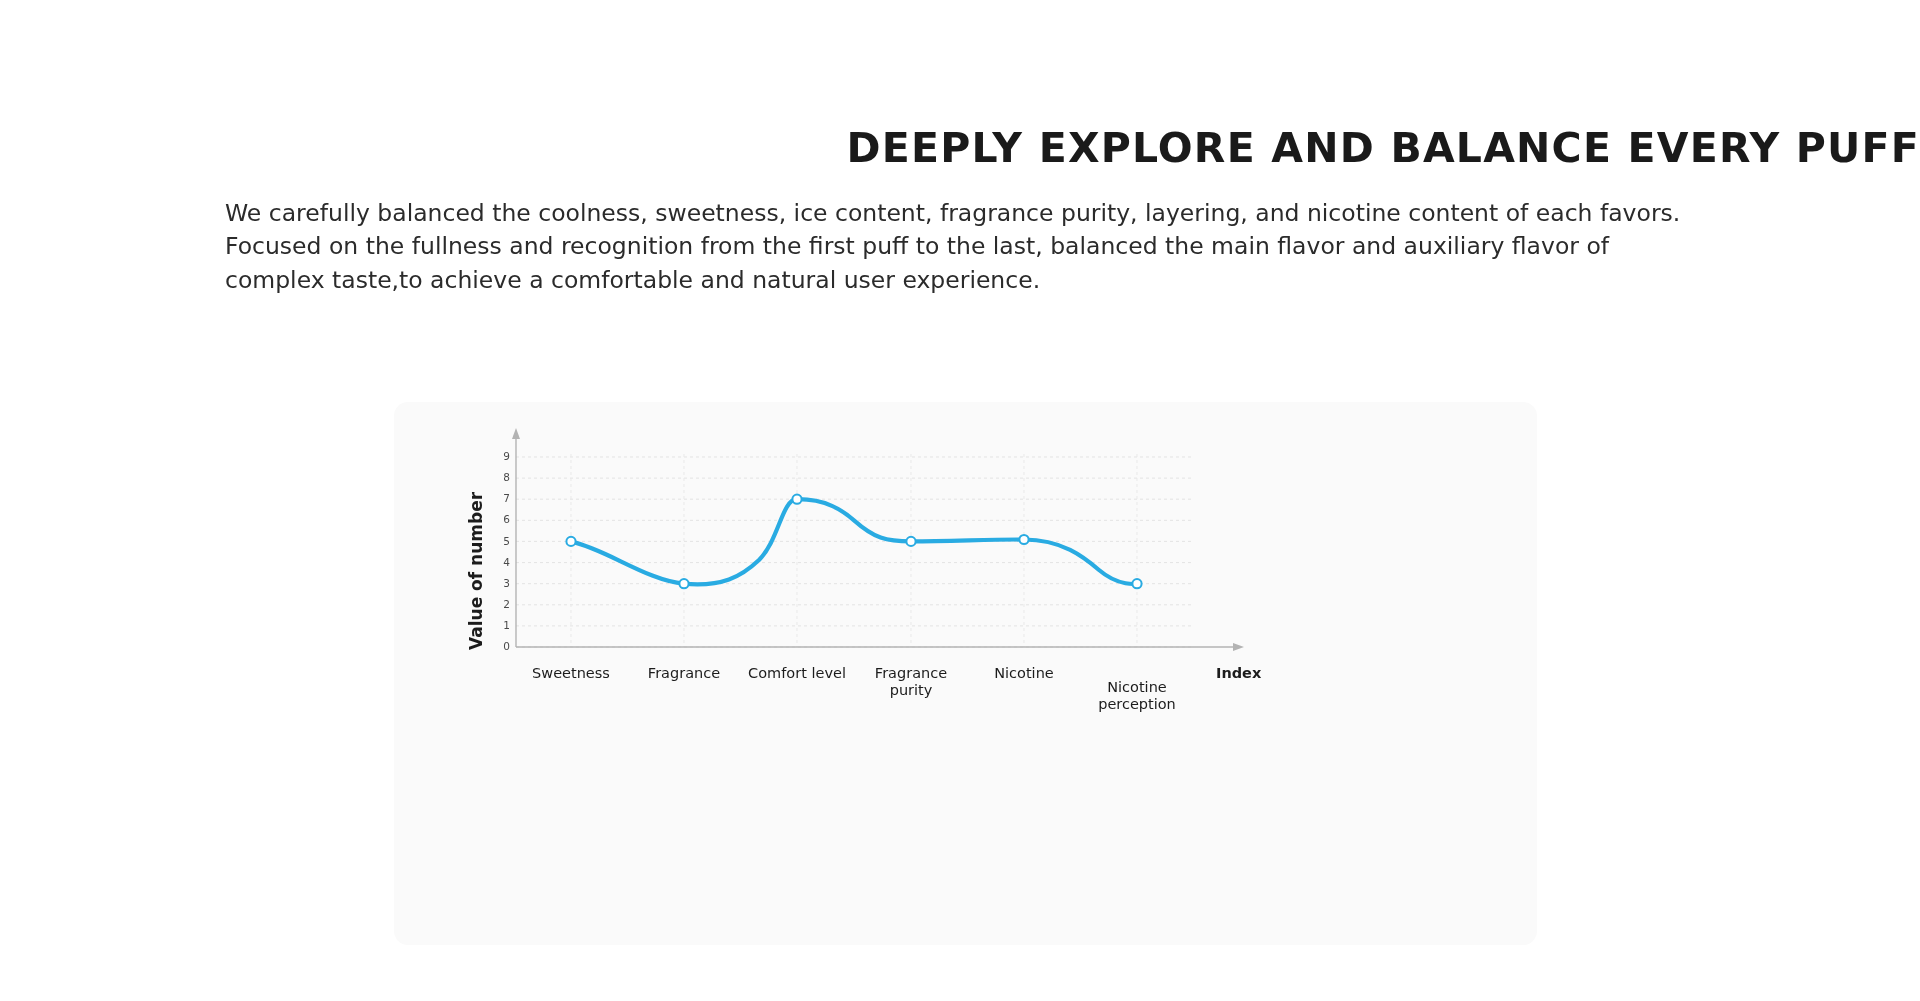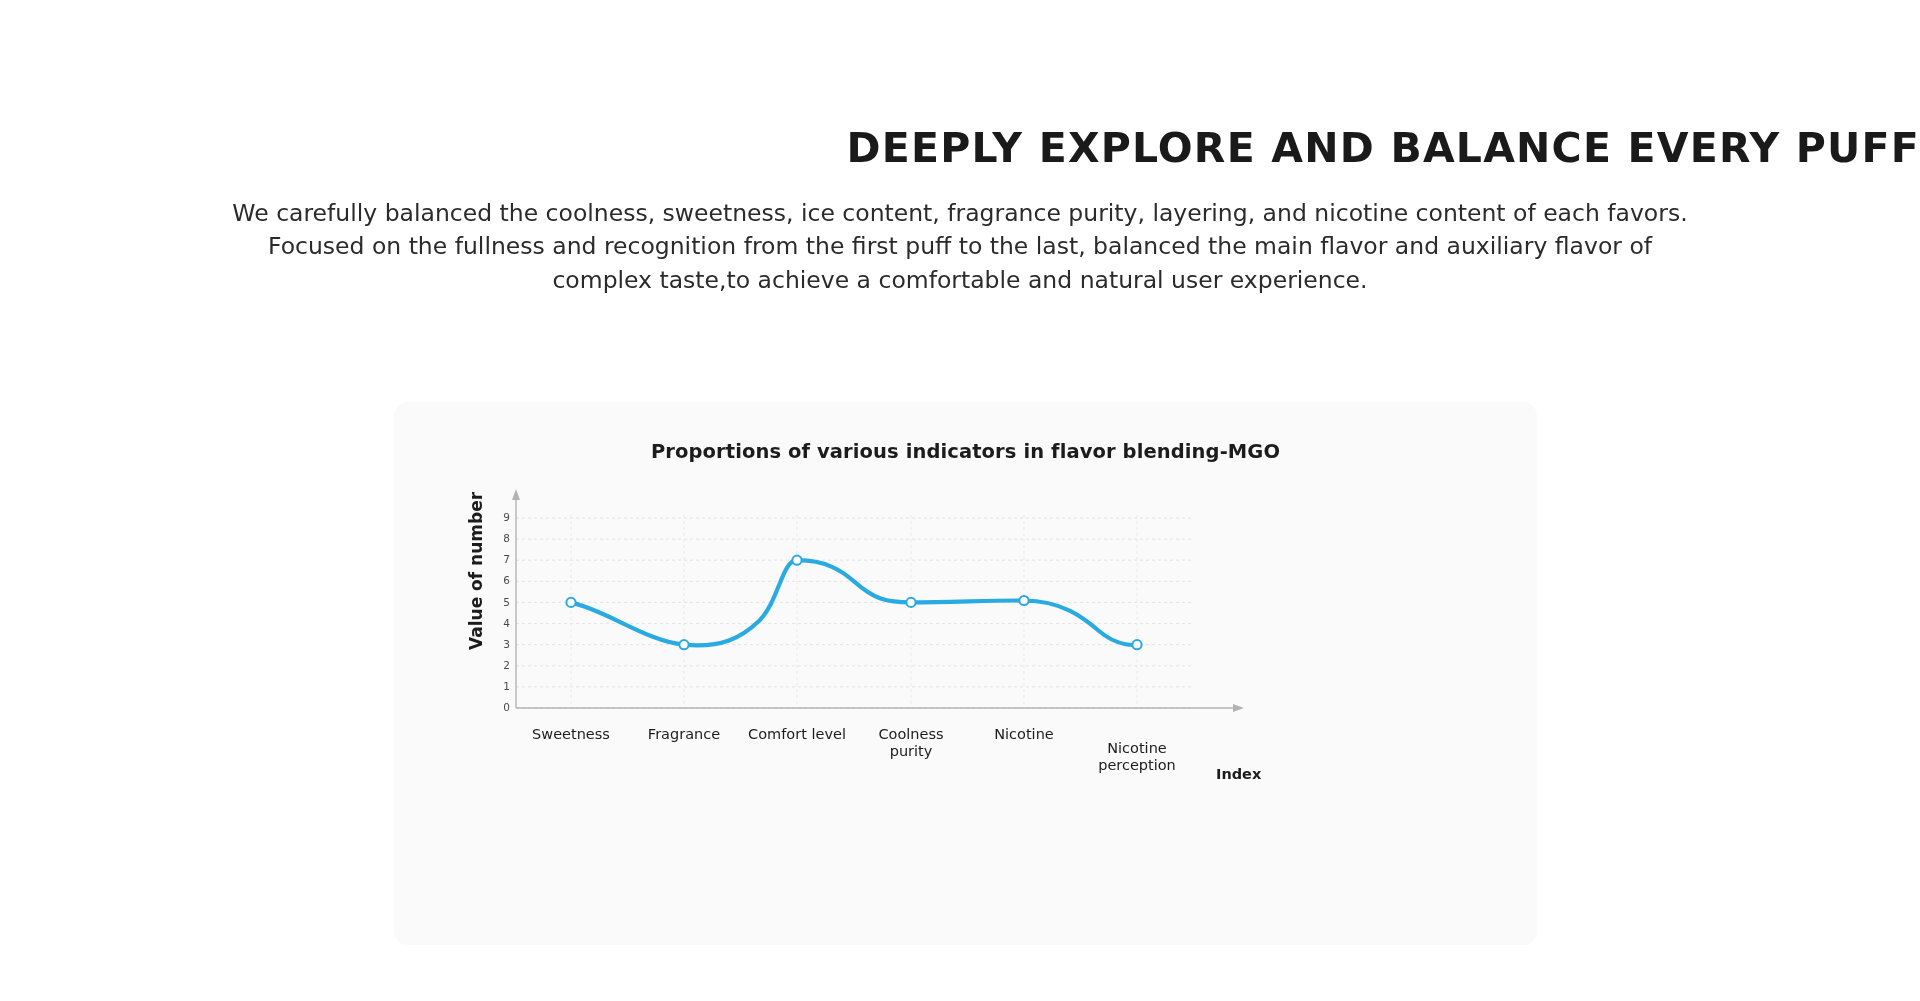--- a/index.html
+++ b/index.html
@@ -25,21 +25,21 @@
     font-size: 41px;
     letter-spacing: 1.2px;
     color: #1a1a1a;
     margin: 0;
     padding-top: 126px;
     line-height: 1.1;
   }
   .subcopy {
     width: 1470px;
     margin: 26px auto 0 auto;
-    text-align: center;
+    text-align: left;
     font-size: 23.5px;
     line-height: 1.42;
     color: #2b2b2b;
     font-weight: 400;
   }
   .chart-card {
     position: absolute;
     left: 394px;
     top: 402px;
     width: 1143px;
@@ -82,41 +82,39 @@
     font-size: 14.5px;
     font-weight: 400;
     color: #1c1c1c;
     line-height: 1.15;
   }
   .axis-name {
     position: absolute;
     font-size: 14.5px;
     font-weight: 700;
     color: #1c1c1c;
-    margin-top: 40px;
   }
   .ynum {
     position: absolute;
     font-size: 10.5px;
     color: #4a4a4a;
     text-align: right;
     width: 18px;
   }
 </style>
 </head>
 <body>
 
 <div class="page">
 
   <h1 class="headline">DEEPLY EXPLORE AND BALANCE EVERY PUFF</h1>
 
   <p class="subcopy">We carefully balanced the coolness, sweetness, ice content, fragrance purity, layering, and nicotine content of each favors. Focused on the fullness and recognition from the first puff to the last, balanced the main flavor and auxiliary flavor of complex taste,to achieve a comfortable and natural user experience.</p>
 
   <div class="chart-card">
-    <div class="chart-title">Proportions of various indicators in flavor blending-MGO</div>
 
     <div class="chart-area">
 
       <svg class="plot" width="1143" height="440">
 
         <g stroke="#e3e3e3" stroke-width="1" stroke-dasharray="3,3">
           <line x1="122" y1="245" x2="800" y2="245"></line>
           <line x1="122" y1="223.9" x2="800" y2="223.9"></line>
           <line x1="122" y1="202.8" x2="800" y2="202.8"></line>
           <line x1="122" y1="181.7" x2="800" y2="181.7"></line>
@@ -166,21 +164,21 @@
       <div class="ynum" style="left:98px; top:133px;">5</div>
       <div class="ynum" style="left:98px; top:154px;">4</div>
       <div class="ynum" style="left:98px; top:175px;">3</div>
       <div class="ynum" style="left:98px; top:196px;">2</div>
       <div class="ynum" style="left:98px; top:217px;">1</div>
       <div class="ynum" style="left:98px; top:238px;">0</div>
 
       <div class="xtick" style="left:112px; top:263px; width:130px;">Sweetness</div>
       <div class="xtick" style="left:225px; top:263px; width:130px;">Fragrance</div>
       <div class="xtick" style="left:353px; top:263px; width:100px;">Comfort level</div>
-      <div class="xtick" style="left:462px; top:263px; width:110px;">Coolness purity</div>
+      <div class="xtick" style="left:462px; top:263px; width:110px;">Fragrance purity</div>
       <div class="xtick" style="left:565px; top:263px; width:130px;">Nicotine</div>
       <div class="xtick" style="left:688px; top:277px; width:110px;">Nicotine perception</div>
 
       <div class="axis-name" style="left:822px; top:263px;">Index</div>
     </div>
 
     <div class="ylabel" style="left:72px; top:248px;">Value of number</div>
   </div>
 
 </div>

